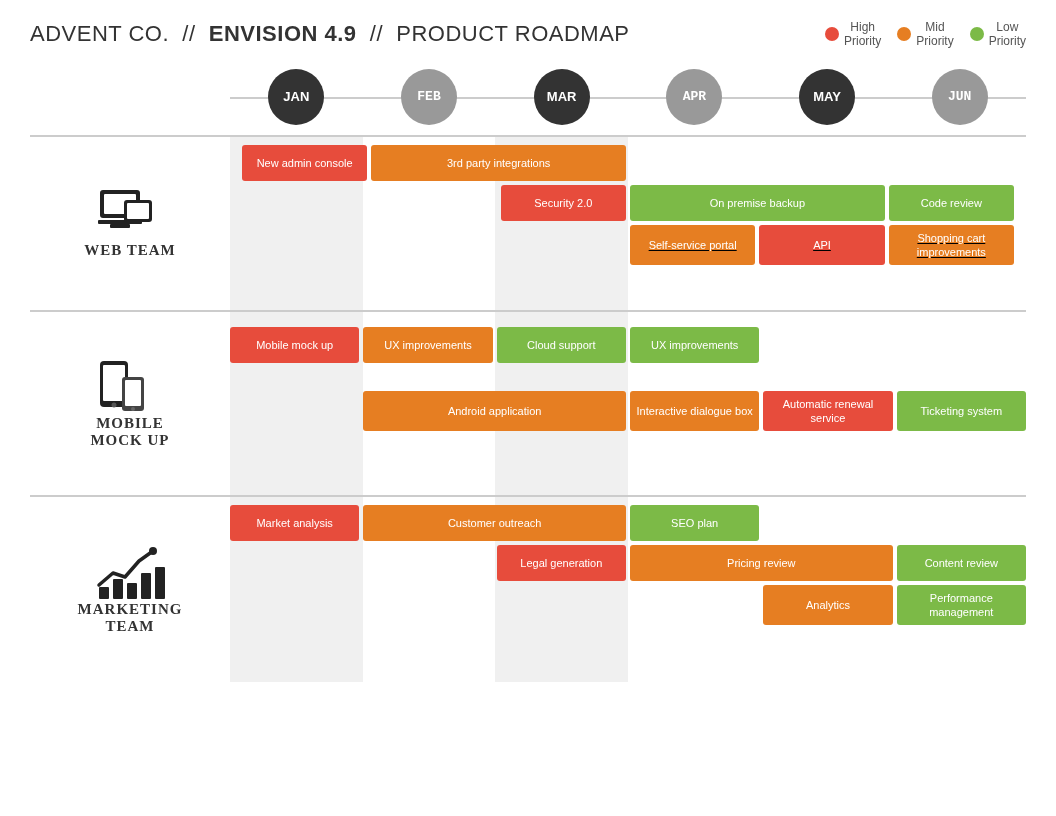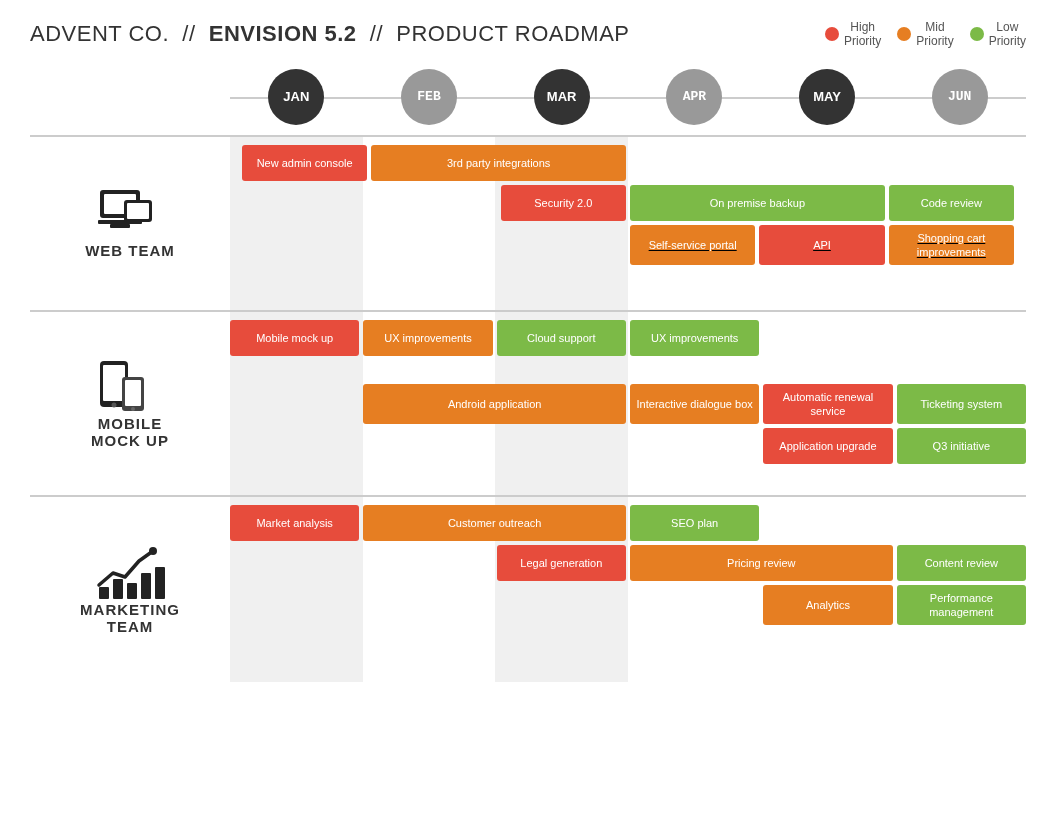--- a/index.html
+++ b/index.html
@@ -85,20 +85,21 @@
       z-index: 1;
     }
     .team-info {
       width: 200px;
       flex-shrink: 0;
       display: flex;
       flex-direction: column;
       align-items: center;
       justify-content: center;
       padding: 10px;
+      font-family: Liberation Serif, serif;
     }
     .team-name {
       font-size: 15px;
       font-weight: bold;
       text-align: center;
       color: #333;
       letter-spacing: 1px;
     }
 
     
@@ -140,21 +141,21 @@
       position: relative;
     }
   </style>
 </head>
 <body>
 
 <div class="page">
 
   <div class="header">
     <div class="header-title">
-      ADVENT CO. &nbsp;//&nbsp; <span class="bold">ENVISION 5.2</span> &nbsp;//&nbsp; PRODUCT ROADMAP
+      ADVENT CO. &nbsp;//&nbsp; <span class="bold">ENVISION 4.9</span> &nbsp;//&nbsp; PRODUCT ROADMAP
     </div>
     <div class="legend">
       <div class="legend-item">
         <div class="legend-dot dot-high"></div>
         <span style="white-space:pre-line; text-align:center; line-height:1.2">High<br>Priority</span>
       </div>
       <div class="legend-item">
         <div class="legend-dot dot-mid"></div>
         <span style="white-space:pre-line; text-align:center; line-height:1.2">Mid<br>Priority</span>
       </div>
@@ -242,45 +243,40 @@
         <rect x="2" y="4" width="28" height="46" rx="4" fill="#222"></rect>
         <rect x="5" y="8" width="22" height="36" rx="1" fill="#fff"></rect>
         <circle cx="16" cy="48" r="2.5" fill="#555"></circle>
 
         <rect x="24" y="20" width="22" height="34" rx="3" fill="#444"></rect>
         <rect x="27" y="23" width="16" height="26" rx="1" fill="#fff"></rect>
         <circle cx="35" cy="52" r="2" fill="#666"></circle>
       </svg>
       <div class="team-name" style="white-space:pre-line; text-align:center;">MOBILE<br>MOCK UP</div>
     </div>
-    <div class="months-wrapper" style="flex:1; position:relative; padding: 8px 0;">
+    <div class="months-wrapper" style="flex:1; position:relative; padding: 15px 0;">
       <div style="position:absolute; top:0; bottom:0; left:0; width:16.666%; background:#f0f0f0; z-index:0;"></div>
       <div style="position:absolute; top:0; bottom:0; left:33.333%; width:16.666%; background:#f0f0f0; z-index:0;"></div>
 
       <div class="task-row" style="margin-bottom:4px; position:relative; z-index:2;">
         <div class="task-card task-high task-span-1">Mobile mock up</div>
         <div class="task-card task-mid task-span-1">UX improvements</div>
         <div class="task-card task-low task-span-1">Cloud support</div>
         <div class="task-card task-low task-span-1">UX improvements</div>
         <div style="grid-column:span 2;"></div>
       </div>
 
       <div class="task-row" style="margin-bottom:4px; position:relative; z-index:2;margin-top:28px;">
         <div style="grid-column:span 1;"></div>
         <div class="task-card task-mid task-span-2">Android application</div>
         <div class="task-card task-mid task-span-1">Interactive dialogue box</div>
         <div class="task-card task-high task-span-1">Automatic renewal service</div>
         <div class="task-card task-low task-span-1">Ticketing system</div>
       </div>
 
-      <div class="task-row" style="position:relative; z-index:2;">
-        <div style="grid-column:span 4;"></div>
-        <div class="task-card task-high task-span-1">Application upgrade</div>
-        <div class="task-card task-low task-span-1">Q3 initiative</div>
-      </div>
     </div>
   </div>
 
   <div class="full-row-wrapper" style="min-height:185px;">
     <div class="team-info">
 
       <svg width="70" height="58" viewBox="0 0 70 58">
 
         <polyline points="4,42 18,30 30,34 44,18 58,8" fill="none" stroke="#222" stroke-width="3.5" stroke-linecap="round" stroke-linejoin="round"></polyline>
 

